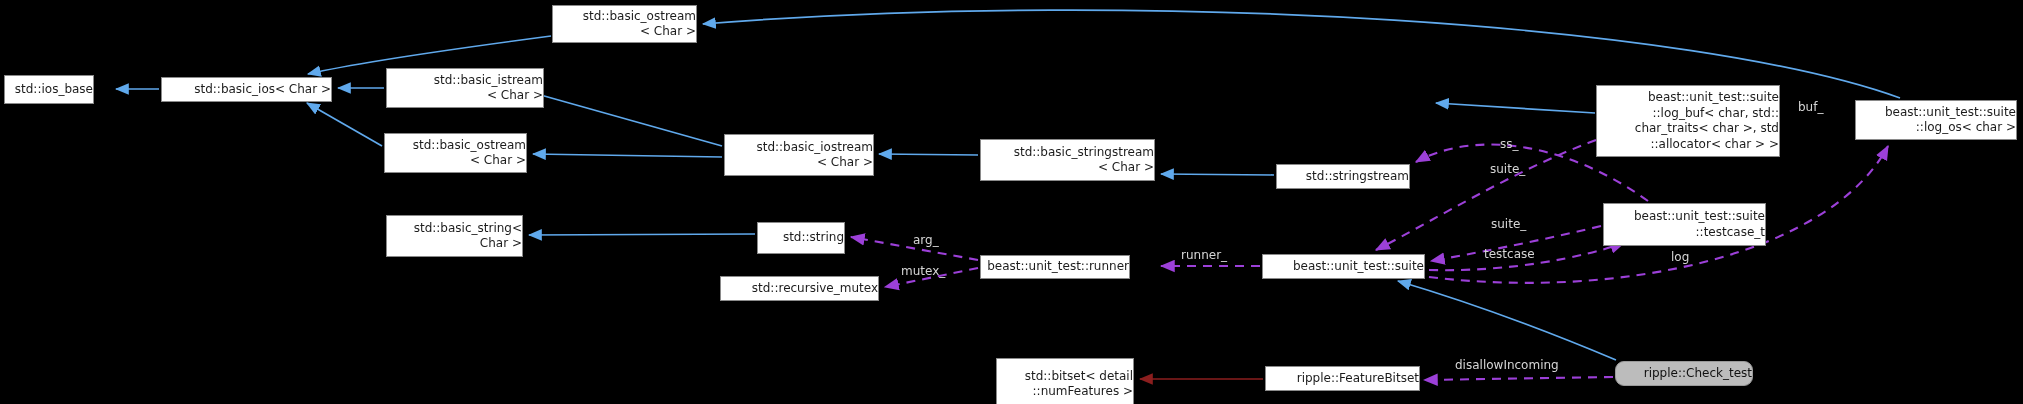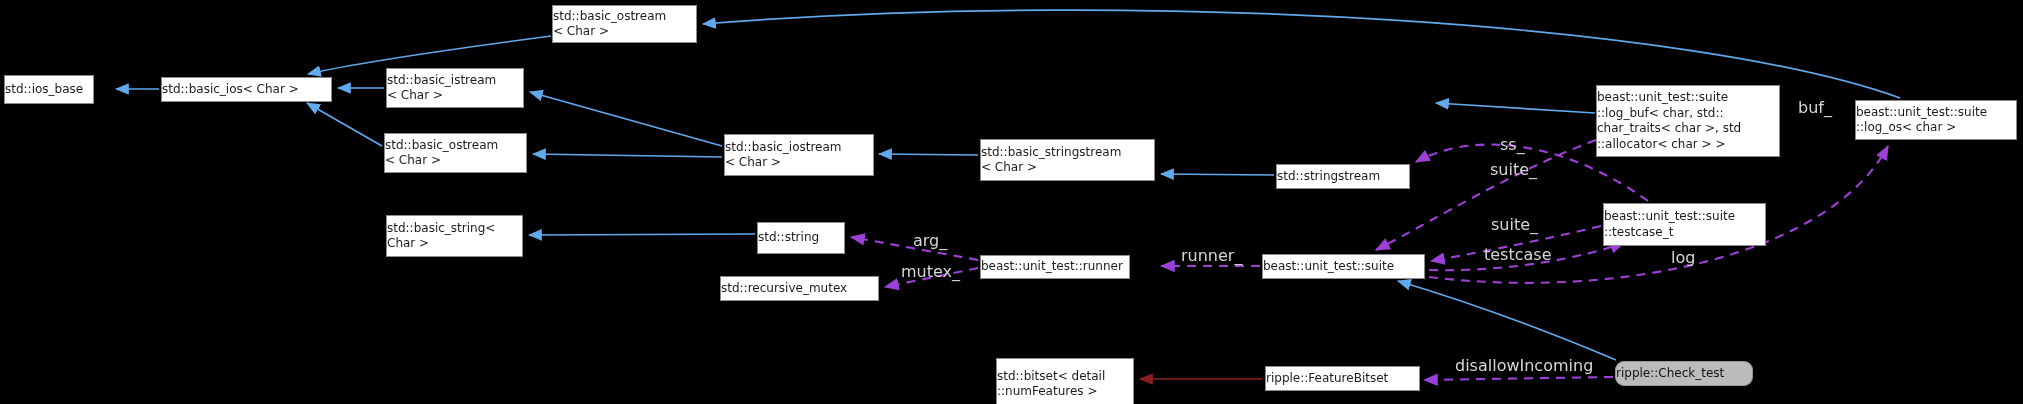--- a/index.html
+++ b/index.html
@@ -12,31 +12,31 @@
   }
   #edges{position:absolute;left:0;top:0;}
   .node{
     position:absolute;
     background:#ffffff;
     border:1.5px solid #8a8a8a;
     color:#1c1c1c;
     font-size:12px;
     line-height:15.5px;
     display:flex;flex-direction:column;
-    align-items:flex-start;justify-content:center;
+    align-items:flex-end;justify-content:center;
     text-align:center;
     white-space:nowrap;
     box-sizing:border-box;
     z-index:2;
   }
   .node.current{background:#bcbcbc;border-color:#9a9a9a;color:#111;border-radius:9px;}
   .elabel{
     position:absolute;
     color:#d6d6d6;
-    font-size:16px;
+    font-size:12px;
     line-height:13px;
     white-space:nowrap;
     z-index:3;
   }
 </style>
 </head>
 <body>
 
 <div id="stage">
 
@@ -84,21 +84,21 @@
   </svg>
 
   <div class="node" style="left:4px;top:75px;width:90px;height:29px">
     <div>std::ios_base</div>
   </div>
 
   <div class="node" style="left:161px;top:77px;width:171px;height:25px">
     <div>std::basic_ios&lt; Char &gt;</div>
   </div>
 
-  <div class="node" style="left:386px;top:68px;width:138px;height:40px">
+  <div class="node" style="left:386px;top:68px;width:158px;height:40px">
     <div>std::basic_istream</div>
     <div>&lt; Char &gt;</div>
   </div>
 
   <div class="node" style="left:552px;top:5px;width:145px;height:38px">
     <div>std::basic_ostream</div>
     <div>&lt; Char &gt;</div>
   </div>
 
   <div class="node" style="left:384px;top:133px;width:143px;height:40px">

